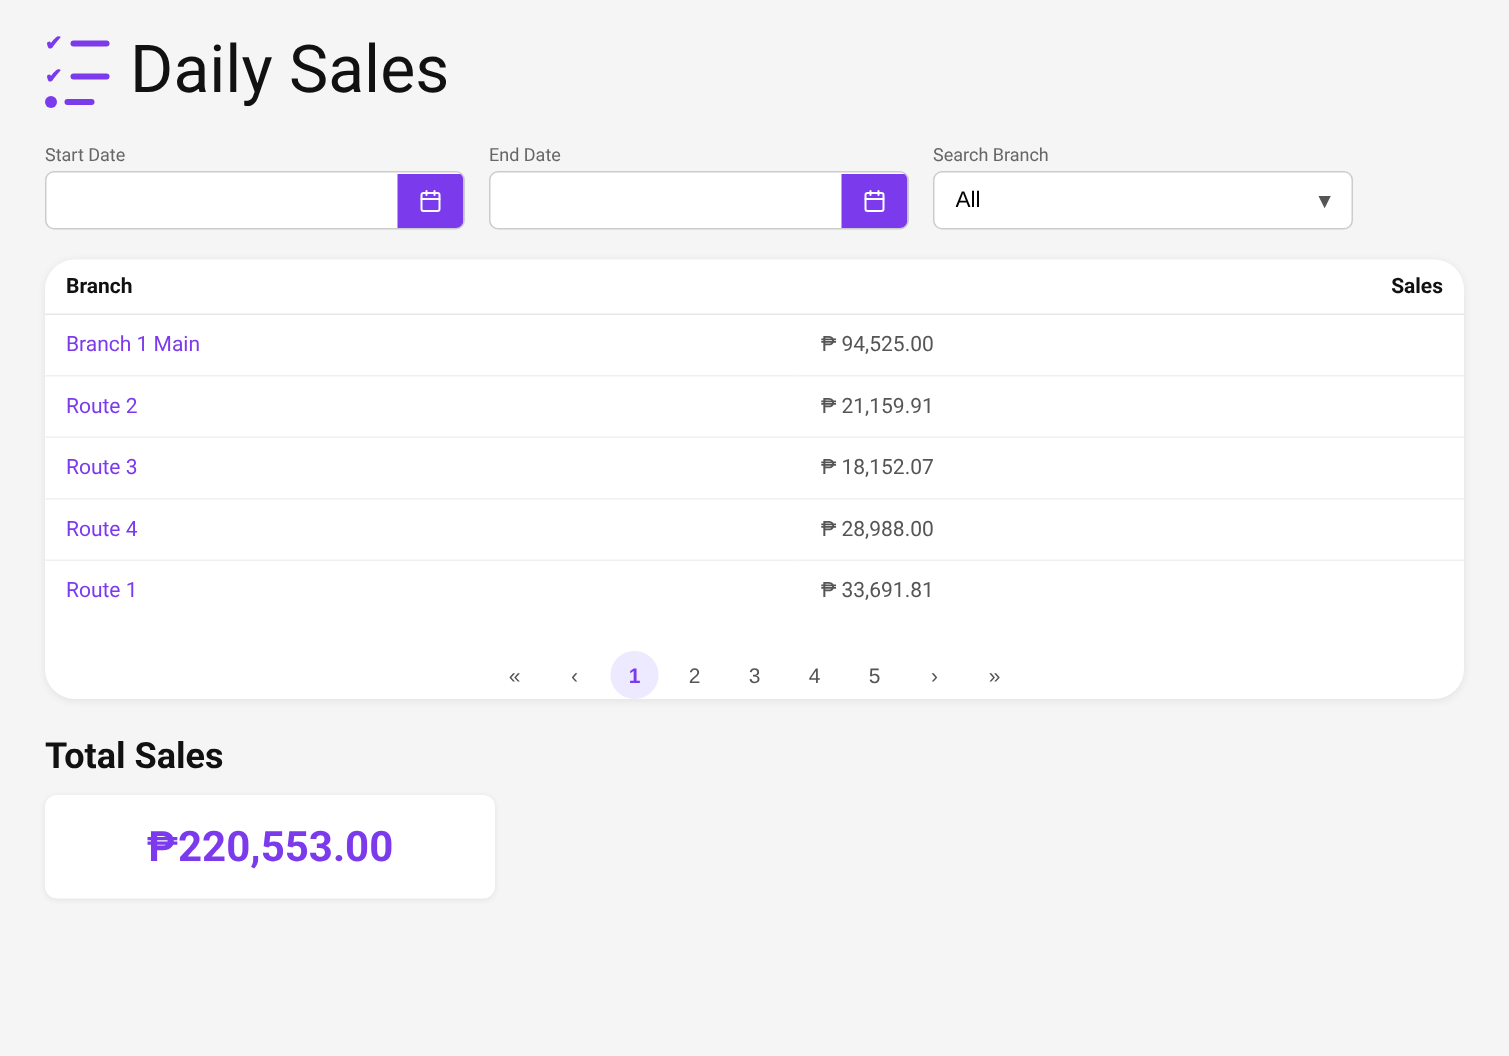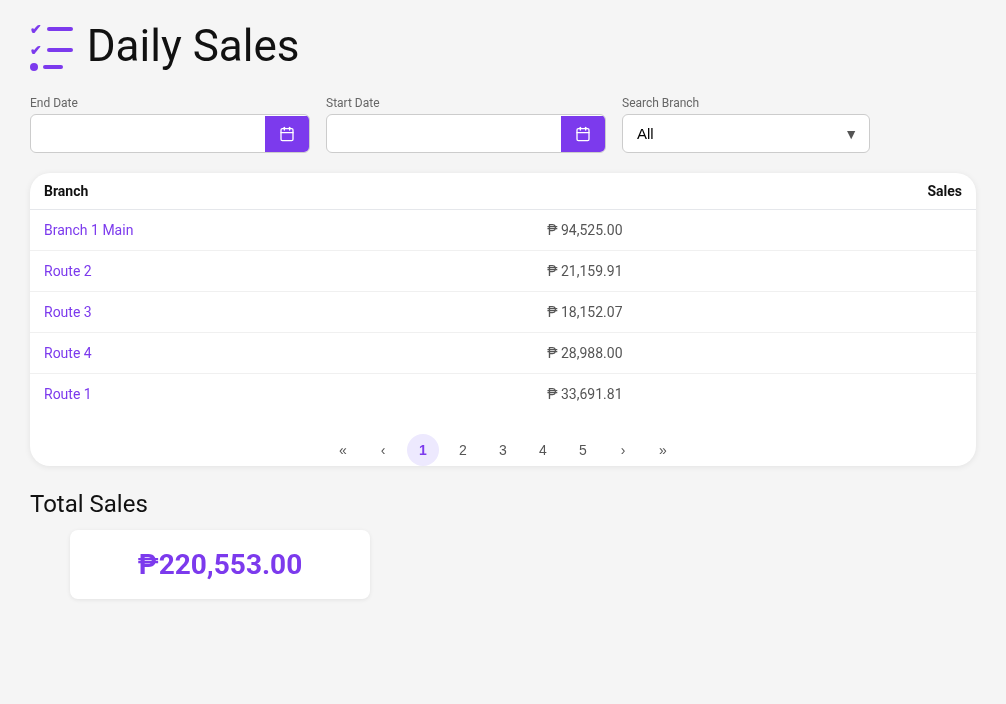--- a/index.html
+++ b/index.html
@@ -90,21 +90,21 @@
       padding: 10px 14px;
       cursor: pointer;
       color: #fff;
       font-size: 16px;
       display: flex;
       align-items: center;
       justify-content: center;
     }
     .branch-select-wrapper {
       position: relative;
-      width: 248px;
+      width: 280px;
     }
     .branch-select-wrapper select {
       width: 100%;
       padding: 10px 36px 10px 14px;
       font-size: 15px;
       border: 1px solid #ccc;
       border-radius: 6px;
       background: #fff;
       appearance: none;
       outline: none;
@@ -180,33 +180,32 @@
     }
     .page-btn.active {
       background: #ede9fe;
       color: #7c3aed;
       font-weight: 600;
     }
 
     
     .total-sales-label {
       font-size: 24px;
-      font-weight: 400;
+      font-weight: 700;
       color: #111;
       margin-bottom: 12px;
     }
     .total-sales-box {
       background: #fff;
       border-radius: 8px;
       box-shadow: 0 1px 4px rgba(0,0,0,0.08);
       display: inline-block;
       padding: 18px 40px;
       min-width: 300px;
       text-align: center;
-      margin-left: 40px;
     }
     .total-sales-value {
       font-size: 28px;
       font-weight: 700;
       color: #7c3aed;
     }
   </style>
 </head>
 <body>
 
@@ -222,51 +221,51 @@
     </div>
     <div class="line">
       <span class="dot"></span>
       <div class="bar bar-medium"></div>
     </div>
   </div>
   <h1>Daily Sales</h1>
 </div>
 
 <div class="filters">
+  <div class="filter-group">
+    <label>Start Date</label>
+    <div class="date-input-wrapper">
+      <input type="text" style="">
+      <button class="calendar-btn">
+        <svg width="16" height="16" viewBox="0 0 24 24" fill="none" stroke="white" stroke-width="2" stroke-linecap="round" stroke-linejoin="round">
+          <rect x="3" y="4" width="18" height="18" rx="2" ry="2"></rect>
+          <line x1="16" y1="2" x2="16" y2="6"></line>
+          <line x1="8" y1="2" x2="8" y2="6"></line>
+          <line x1="3" y1="10" x2="21" y2="10"></line>
+        </svg>
+      </button>
+    </div>
+  </div>
+
   <div class="filter-group">
     <label>End Date</label>
     <div class="date-input-wrapper">
       <input type="text" style="">
       <button class="calendar-btn">
         <svg width="16" height="16" viewBox="0 0 24 24" fill="none" stroke="white" stroke-width="2" stroke-linecap="round" stroke-linejoin="round">
           <rect x="3" y="4" width="18" height="18" rx="2" ry="2"></rect>
           <line x1="16" y1="2" x2="16" y2="6"></line>
           <line x1="8" y1="2" x2="8" y2="6"></line>
           <line x1="3" y1="10" x2="21" y2="10"></line>
         </svg>
       </button>
     </div>
   </div>
 
   <div class="filter-group">
-    <label>Start Date</label>
-    <div class="date-input-wrapper">
-      <input type="text" style="">
-      <button class="calendar-btn">
-        <svg width="16" height="16" viewBox="0 0 24 24" fill="none" stroke="white" stroke-width="2" stroke-linecap="round" stroke-linejoin="round">
-          <rect x="3" y="4" width="18" height="18" rx="2" ry="2"></rect>
-          <line x1="16" y1="2" x2="16" y2="6"></line>
-          <line x1="8" y1="2" x2="8" y2="6"></line>
-          <line x1="3" y1="10" x2="21" y2="10"></line>
-        </svg>
-      </button>
-    </div>
-  </div>
-
-  <div class="filter-group">
     <label>Search Branch</label>
     <div class="branch-select-wrapper">
       <select>
         <option>All</option>
         <option>Branch 1 Main</option>
         <option>Route 1</option>
         <option>Route 2</option>
         <option>Route 3</option>
         <option>Route 4</option>
       </select>

